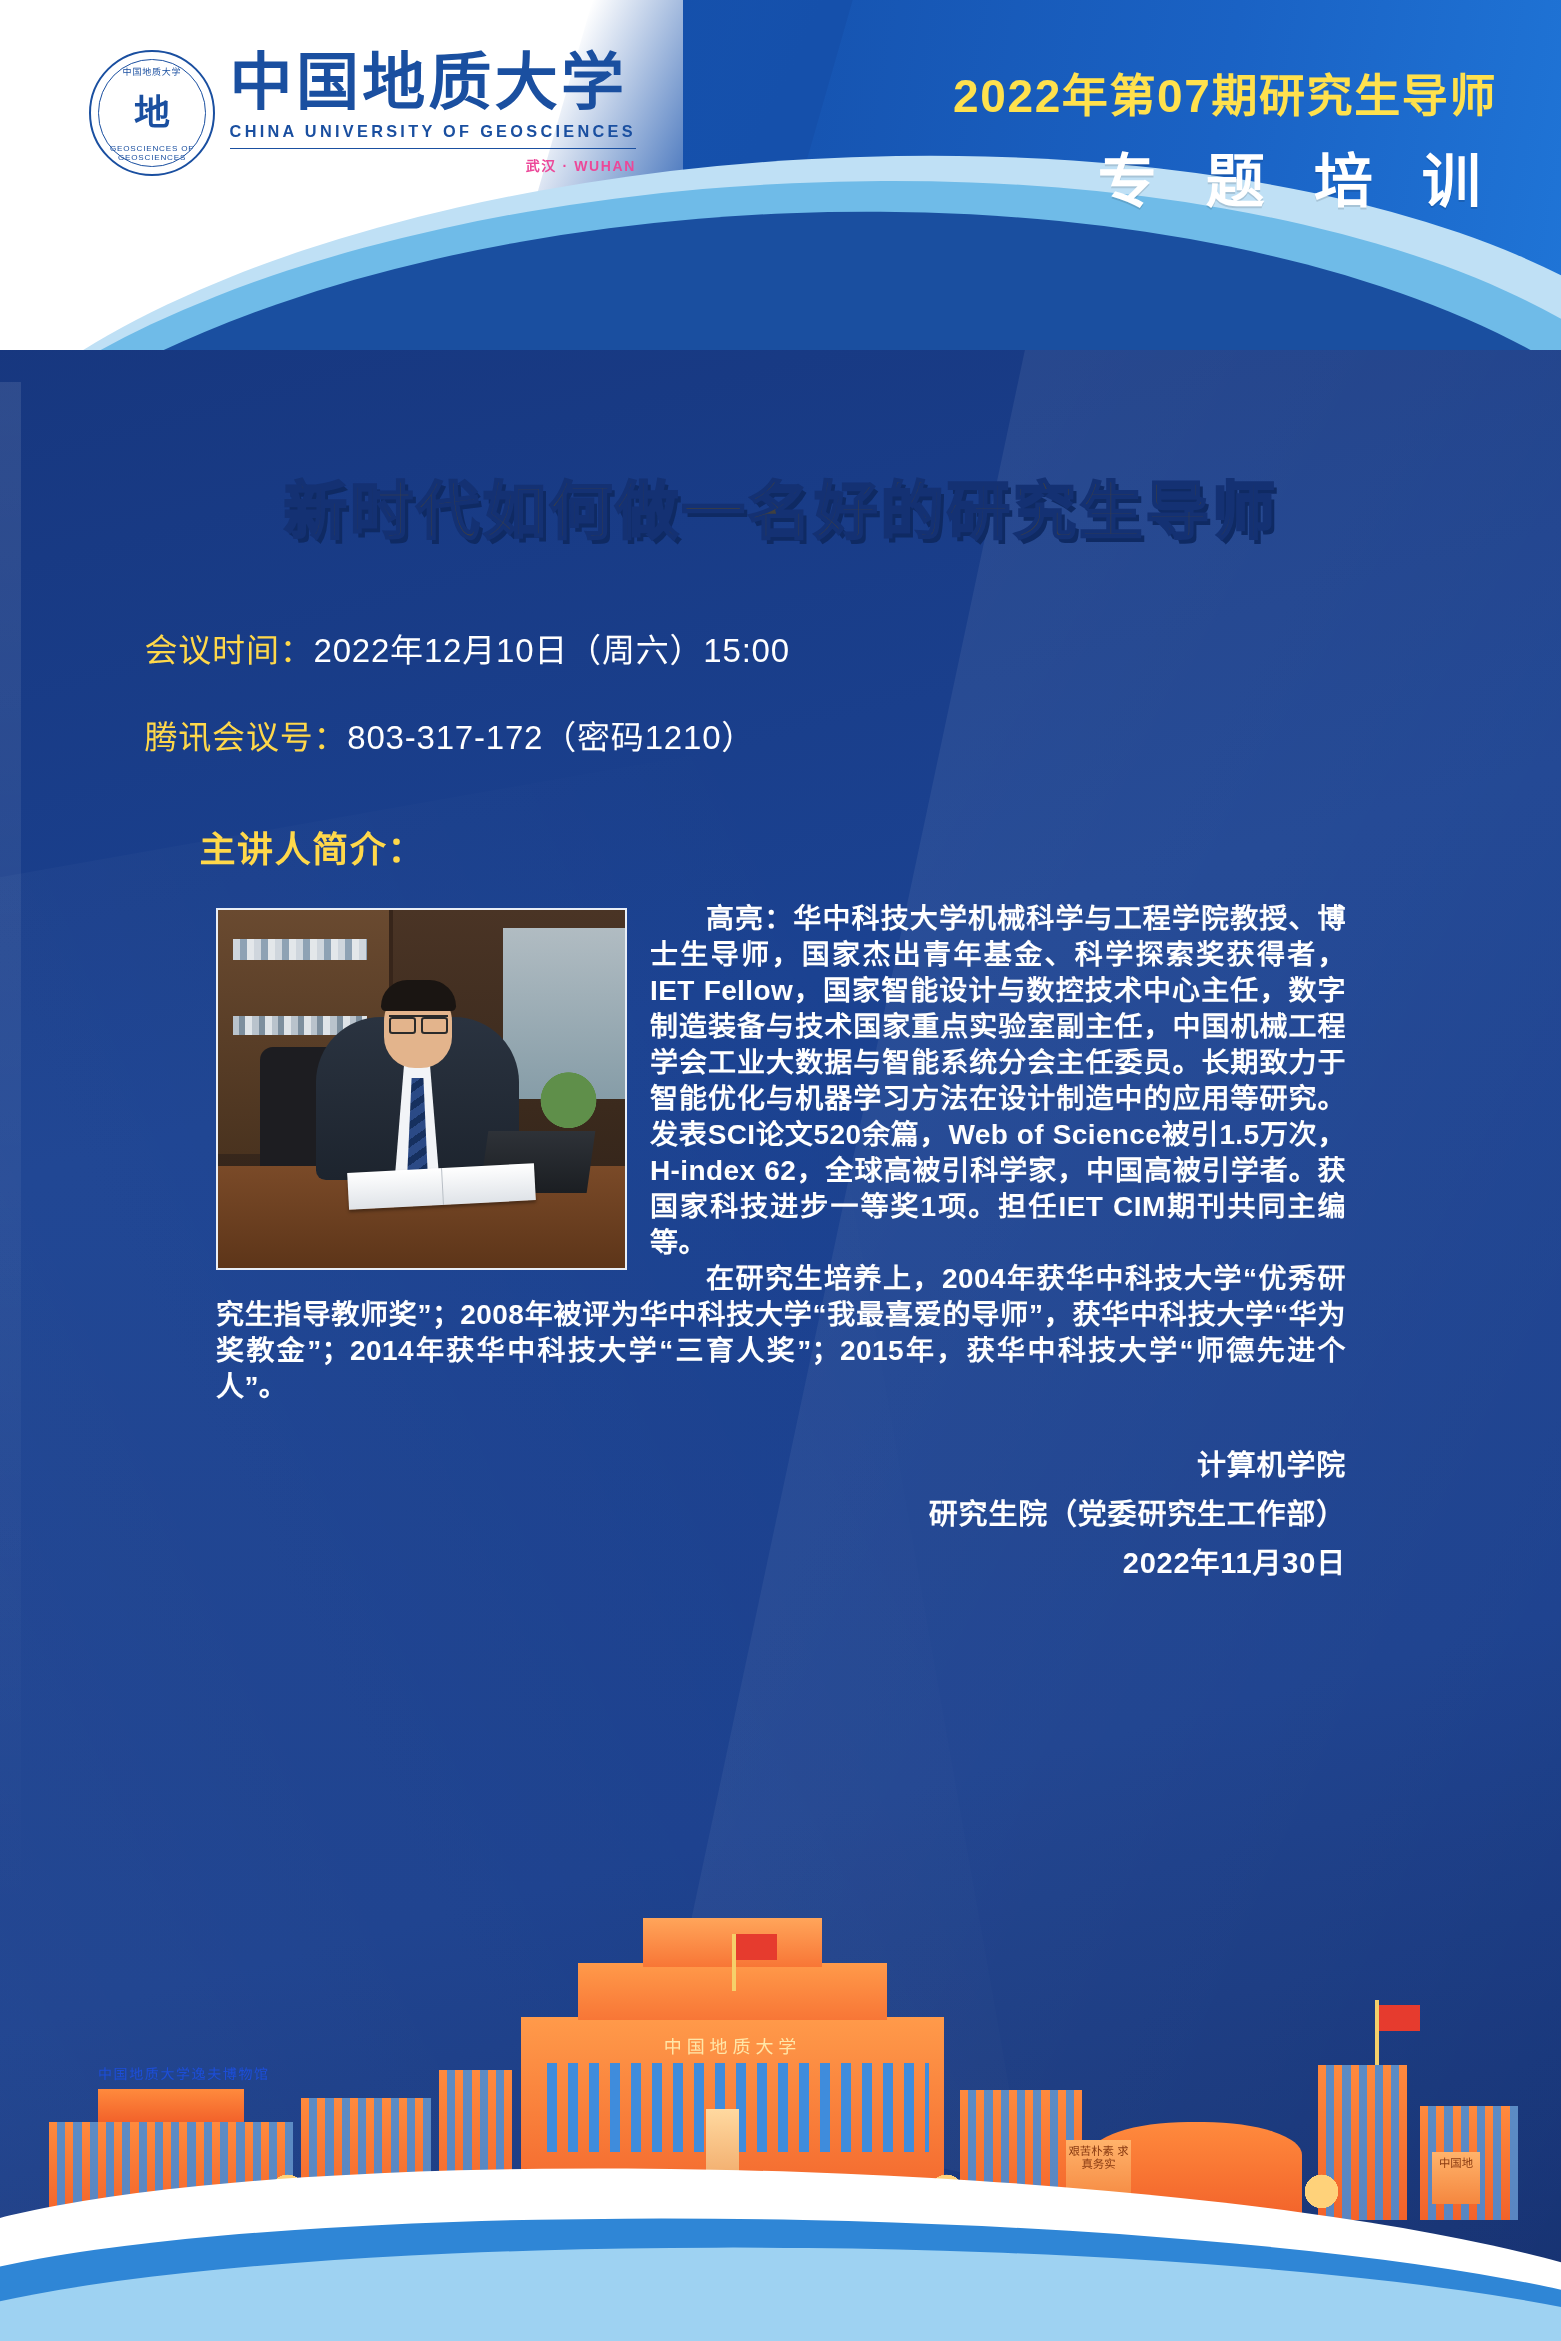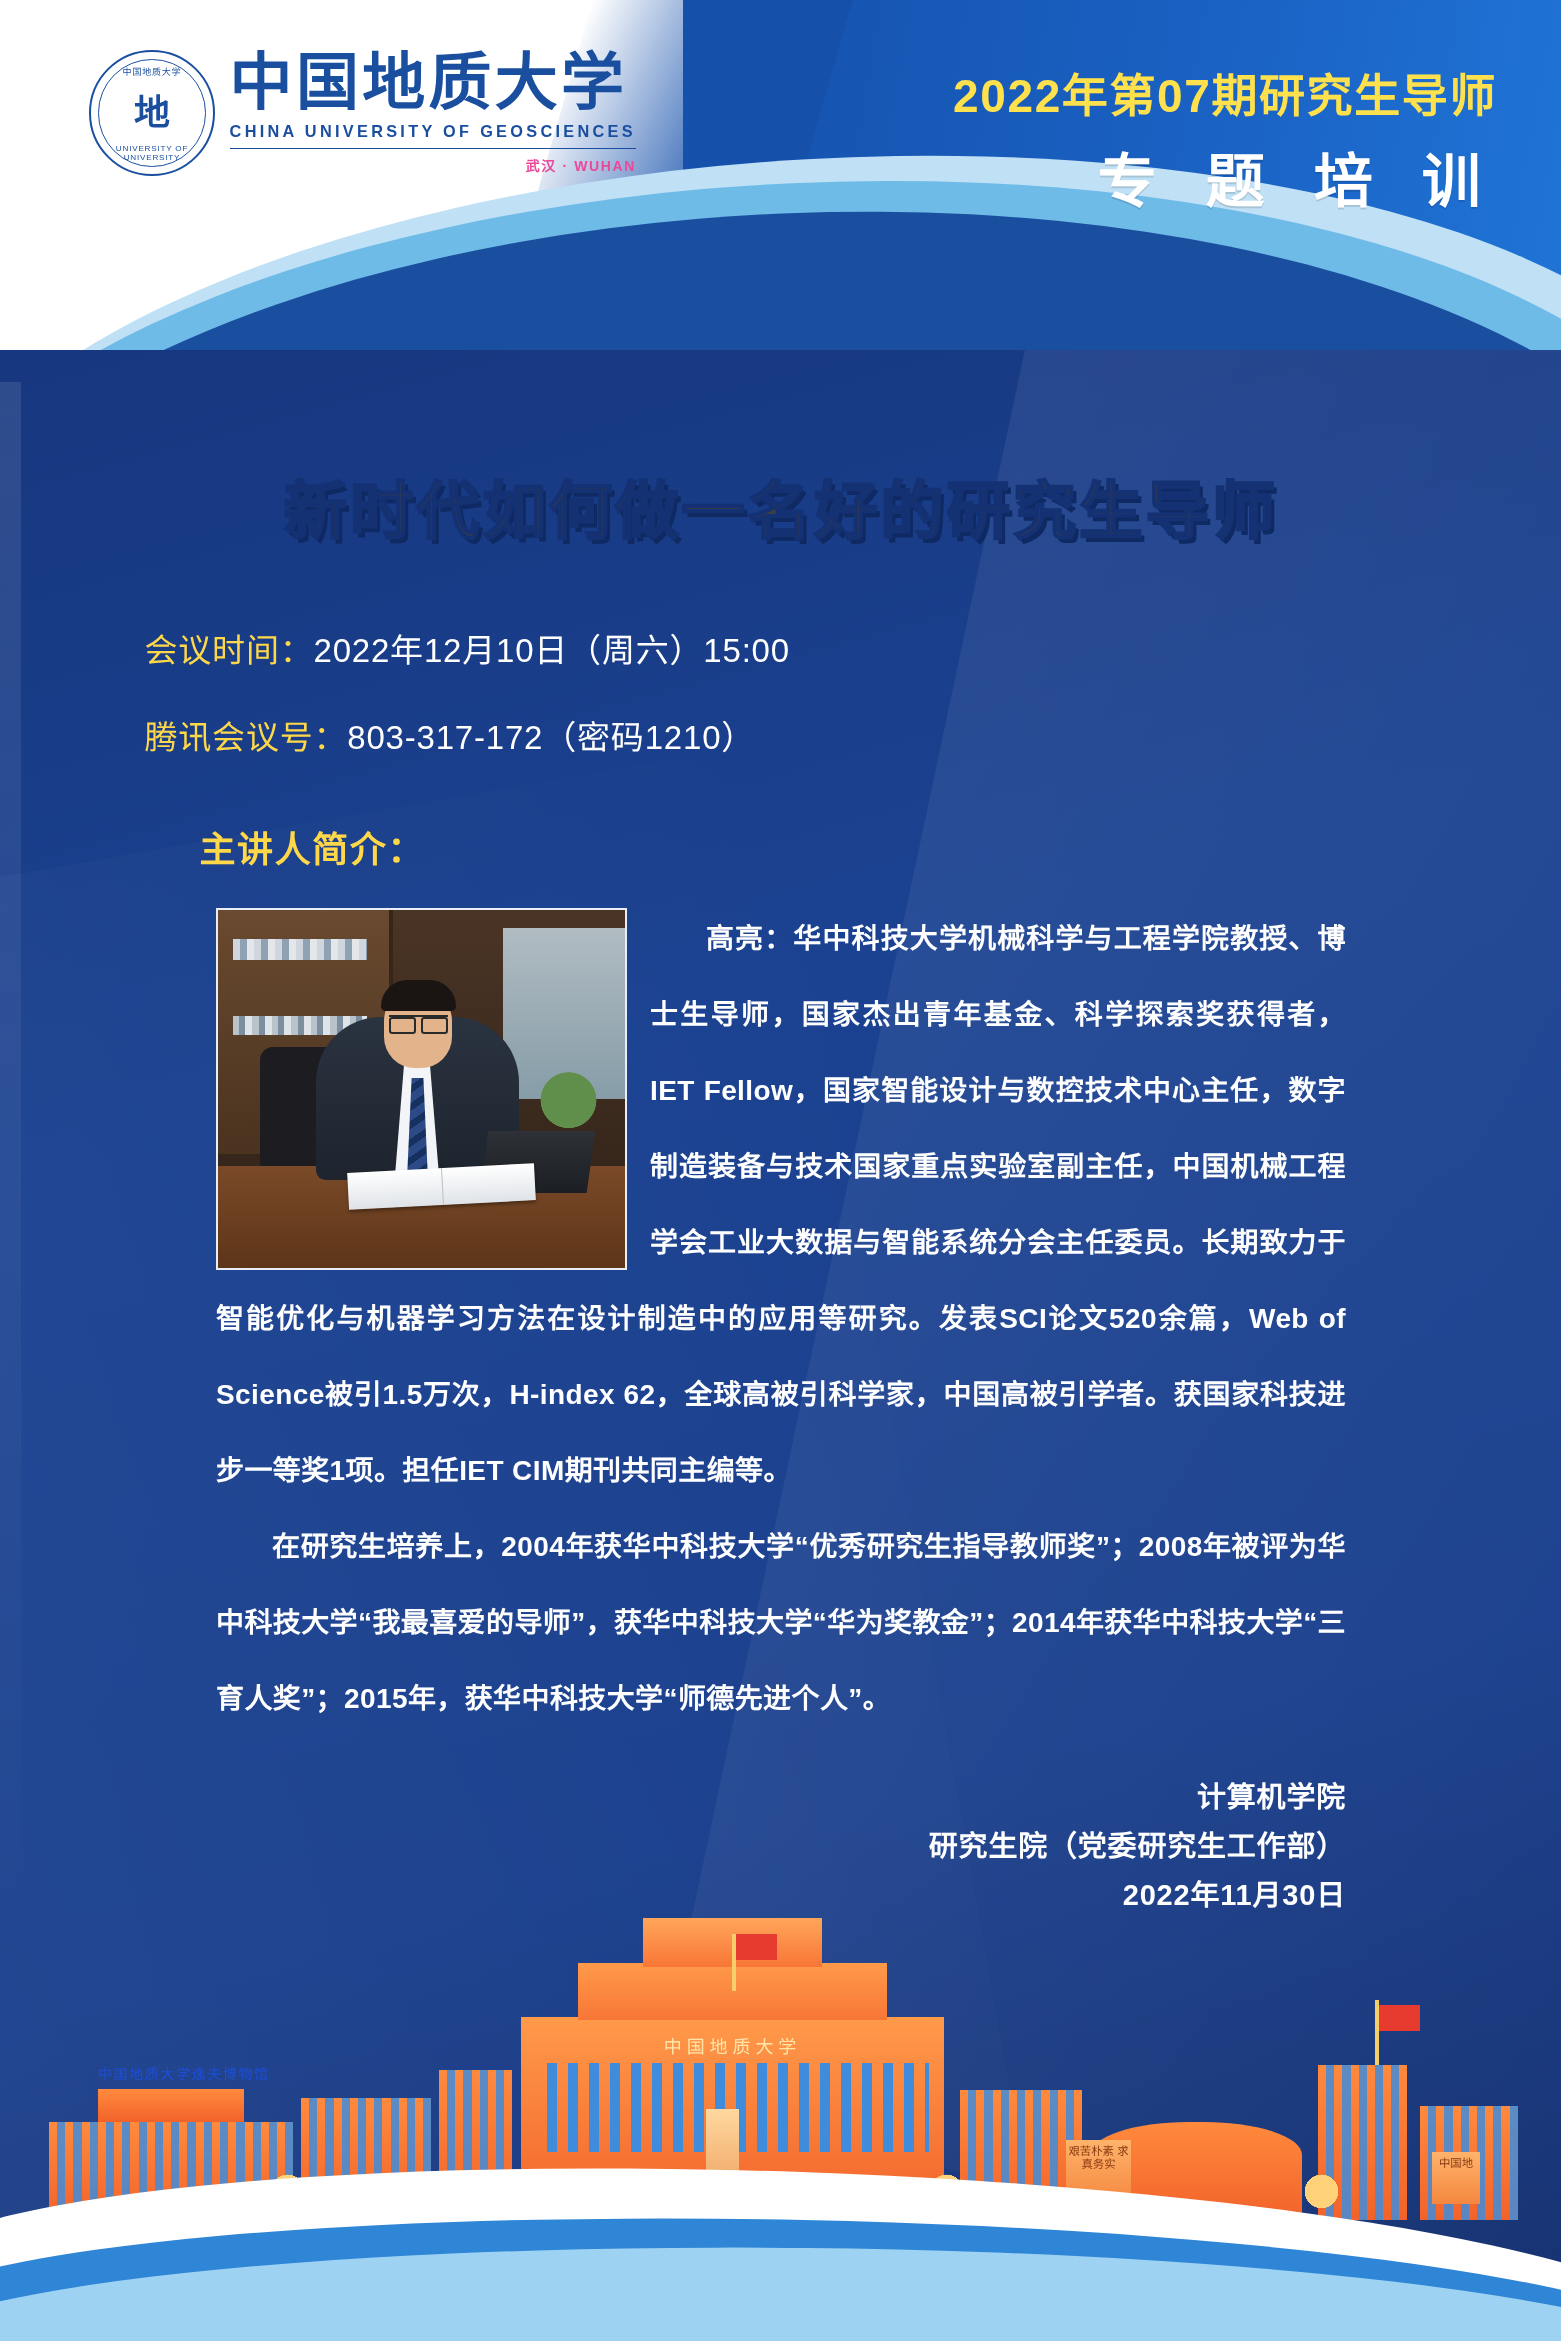--- a/index.html
+++ b/index.html
@@ -242,21 +242,21 @@
   }
 
   .bio {
     position: relative;
     margin: 29px auto 0;
     width: 1350px;
     padding: 0 110px 0 110px;
     box-sizing: border-box;
     color: #ffffff;
     font-size: 28px;
-    line-height: 76px;
+    line-height: 36px;
     font-weight: bold;
     letter-spacing: 0.4px;
     text-align: justify;
   }
   .portrait {
     float: left;
     width: 407px;
     height: 358px;
     margin: 6.5px 23px 4.9px 0;
     border: 2.4px solid #e9eef6;
@@ -482,21 +482,21 @@
     <div class="header-blue-band"></div>
     <div class="header-wave-a"></div>
     <div class="header-wave-b"></div>
     <div class="header-wave-c"></div>
 
     <div class="logo-wrap">
       <div class="logo-seal">
         <div class="ring2"></div>
         <div class="seal-top-text">中国地质大学</div>
         <div class="seal-core">地</div>
-        <div class="seal-bottom-text">UNIVERSITY OF UNIVERSITY</div>
+        <div class="seal-bottom-text">GEOSCIENCES OF GEOSCIENCES</div>
       </div>
       <div class="logo-text">
         <div class="logo-cn">中国地质大学</div>
         <div class="logo-en">CHINA UNIVERSITY OF GEOSCIENCES</div>
         <div class="logo-rule"></div>
         <div class="logo-city">武汉 · WUHAN</div>
       </div>
     </div>
 
     <div class="hdr-line1">2022年第07期研究生导师</div>

